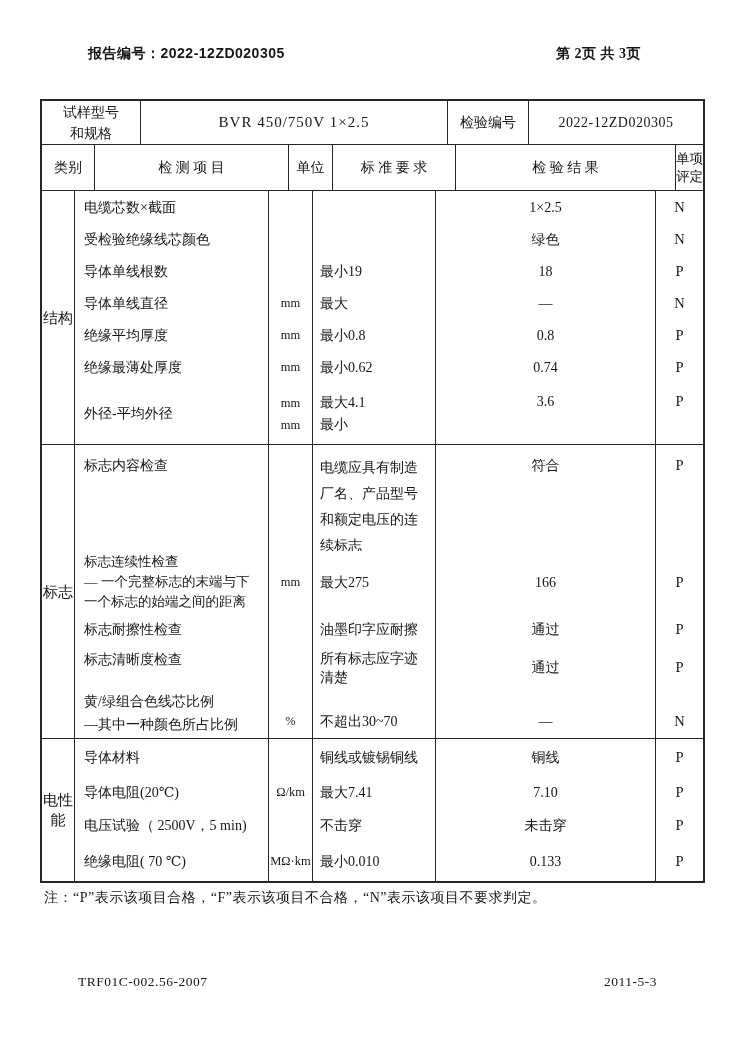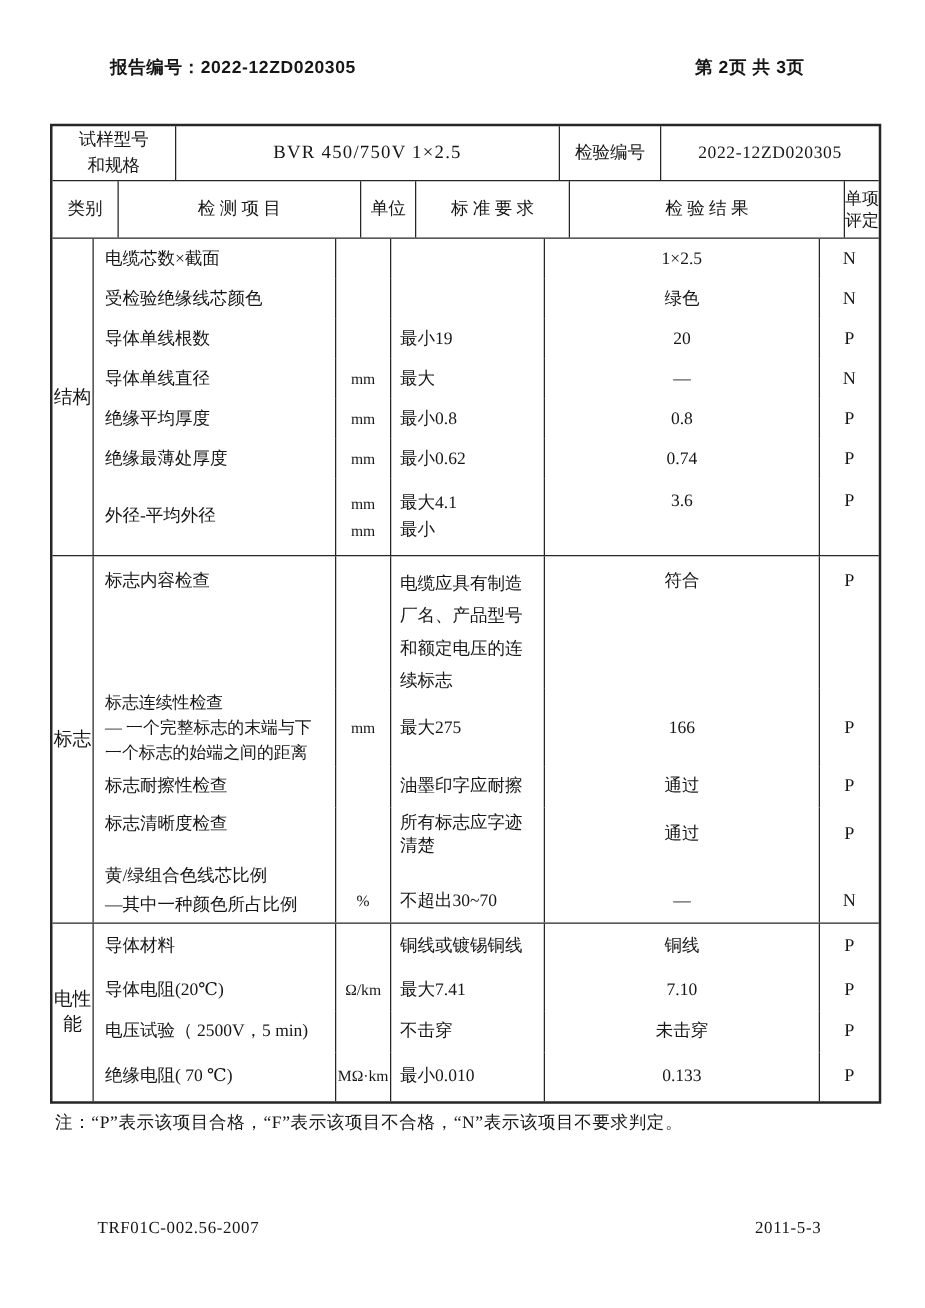--- a/index.html
+++ b/index.html
@@ -2,21 +2,21 @@
 <html><head>
 <meta charset="utf-8">
 <style>
   html,body{margin:0;padding:0;background:#ffffff;}
   body{width:740px;height:1046px;font-family:"Liberation Serif","DejaVu Serif",serif;color:#161616;}
   .page{position:relative;width:740px;height:1046px;background:#fff;overflow:hidden;}
 
   .hdr{position:absolute;top:45px;font-family:"Liberation Sans","DejaVu Sans",sans-serif;
        font-weight:bold;font-size:14px;letter-spacing:0.5px;}
   .hdr-left{left:88px;}
-  .hdr-right{left:556px;}
+  .hdr-right{left:556px;font-family:Liberation Serif, serif;}
 
   .tbl{position:absolute;left:40px;top:99px;width:665px;border:2px solid #262626;box-sizing:border-box;background:#fff;}
 
   .cell{box-sizing:border-box;display:flex;align-items:center;justify-content:center;
         text-align:center;white-space:pre-line;border-right:1.5px solid #262626;
         font-size:14px;line-height:21px;overflow:hidden;}
   .cell.last{border-right:none;}
 
   .info-row{display:flex;height:43px;border-bottom:1.5px solid #262626;}
   .c-sample-label{width:99px;font-size:14px;}
@@ -106,21 +106,21 @@
           <div class="cell ci">受检验绝缘线芯颜色</div>
           <div class="cell cu"></div>
           <div class="cell cq"></div>
           <div class="cell cr">绿色</div>
           <div class="cell cg">N</div>
         </div>
         <div class="row h32">
           <div class="cell ci">导体单线根数</div>
           <div class="cell cu"></div>
           <div class="cell cq">最小19</div>
-          <div class="cell cr">20</div>
+          <div class="cell cr">18</div>
           <div class="cell cg">P</div>
         </div>
         <div class="row h32">
           <div class="cell ci">导体单线直径</div>
           <div class="cell cu">mm</div>
           <div class="cell cq">最大</div>
           <div class="cell cr">—</div>
           <div class="cell cg">N</div>
         </div>
         <div class="row h32">

